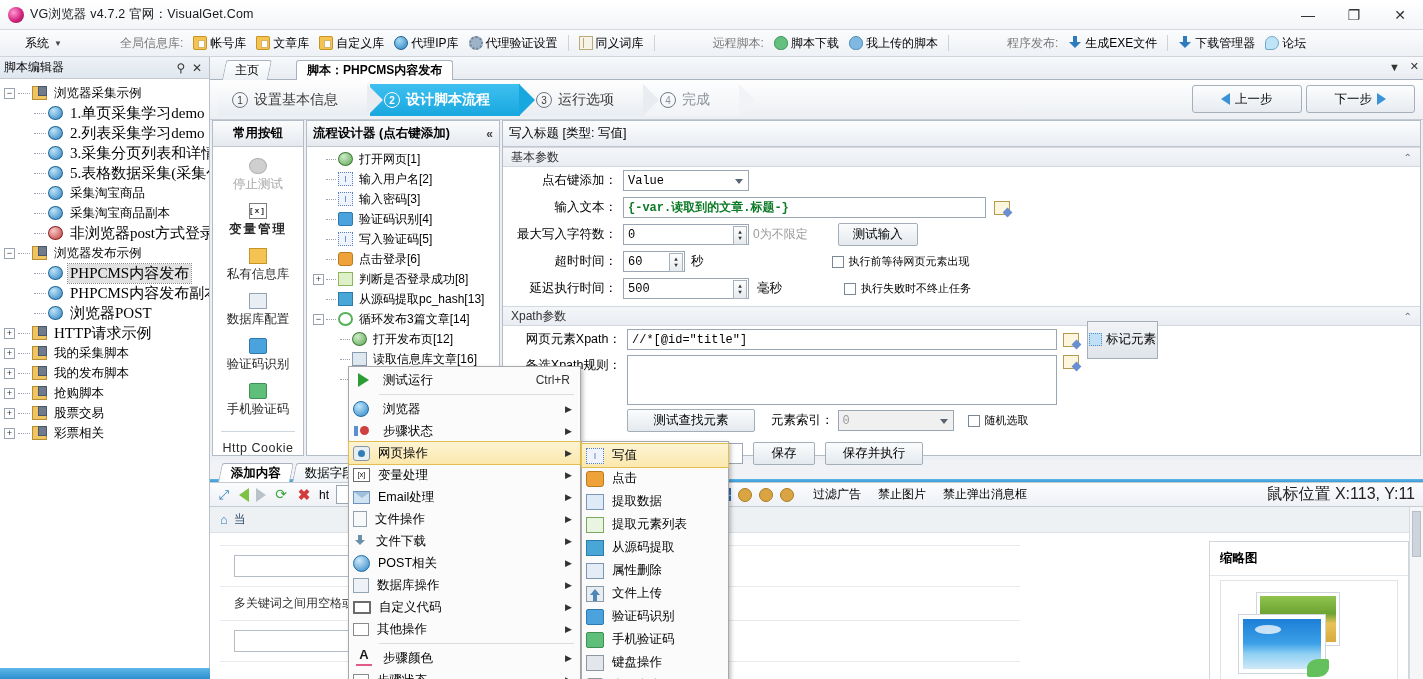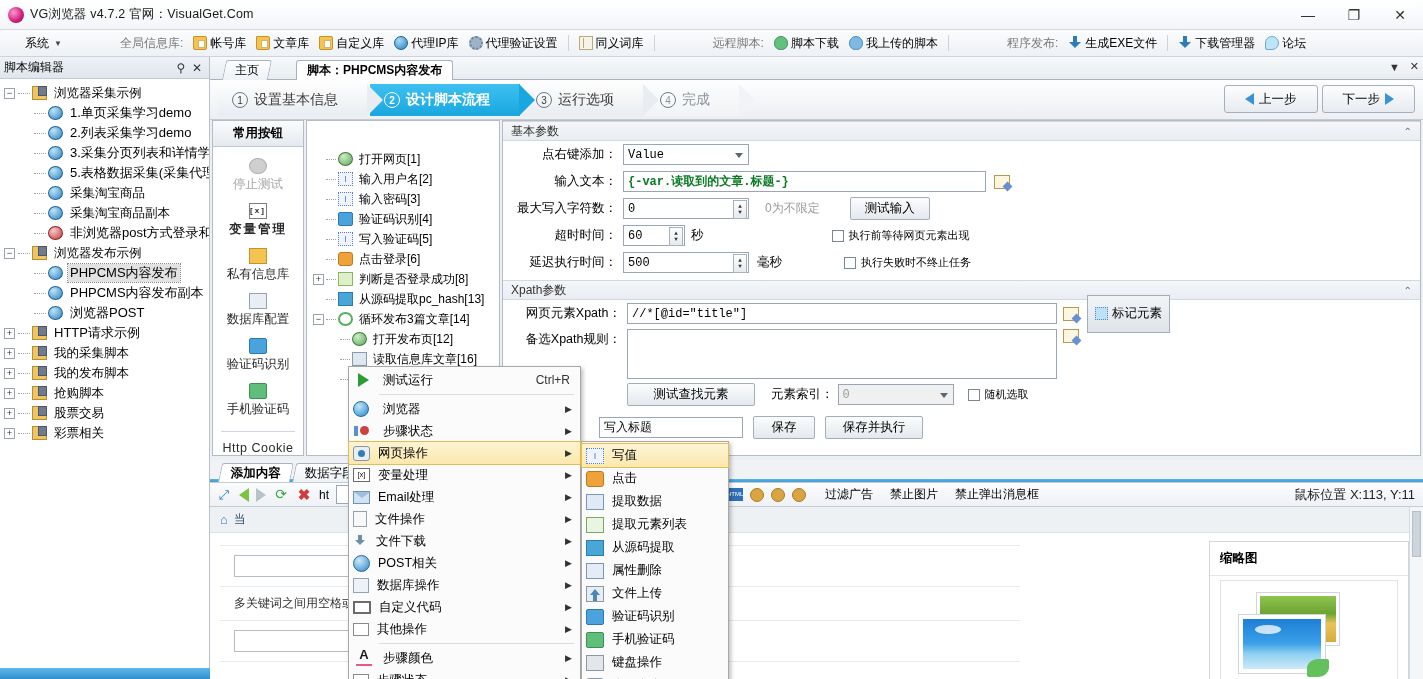--- a/index.html
+++ b/index.html
@@ -82,21 +82,21 @@
   .tnode .nodot { width:11px; margin-right:3px; flex:none; }
   .tnode .dots { width:12px; border-top:1px dotted #9aa4b0; height:1px; margin-right:2px; flex:none; }
   .tnode .ti { width:15px; height:14px; margin-right:5px; flex:none; position:relative; }
   .ti-script { background:#f0c463; border:1px solid #b58f2f; }
   .ti-script:after{content:"";position:absolute;right:-1px;top:-1px;width:7px;height:8px;background:#6d7b8c;border:1px solid #4b5765;}
   .ti-globe { border-radius:50%; background:radial-gradient(circle at 35% 30%, #bde6fa, #2f7fbe); border:1px solid #1f6699; }
   .ti-red { border-radius:50%; background:radial-gradient(circle at 35% 30%,#f7c9c9,#c03a3a); border:1px solid #8e2424; }
   .tnode.sel .lbl { background:#e2e2e2; outline:1px dotted #8a8a8a; }
   .tnode .lbl { padding:0 2px; }
   .tnode.indent1 { padding-left:20px; }
-  .mono { font-family:Liberation Sans, sans-serif; font-size:13px; }
+  .mono { font-family:Liberation Serif, serif; font-size:15px; }
 
   
   .main { position:absolute; left:210px; top:57px; right:0; bottom:0; background:#f0f2f5; }
 
   
   .tabstrip {
     position:relative; height:23px; background:linear-gradient(#f7f9fb,#e8ecf1);
     border-bottom:1px solid #a9b3bf;
   }
   .tab {
@@ -132,21 +132,21 @@
     border-top:16px solid transparent; border-bottom:16px solid transparent;
     border-left:16px solid #e9edf1; z-index:2;
   }
   .step.active { background:linear-gradient(#3fc0f0,#18a7df); color:#fff; font-weight:bold; }
   .step.active .num { border-color:#fff; }
   .step.active:after { border-left-color:#18a7df; }
   .step.dim { background:linear-gradient(#fbfcfd,#f1f3f6); color:#8d949d; }
   .step.dim:after { border-left-color:#f1f3f6; }
   .wiz-nav { position:absolute; right:8px; top:5px; display:flex; gap:4px; }
   .navbtn {
-    height:28px; min-width:76px; padding:0 20px; font-size:12.5px;
+    height:28px; min-width:76px; padding:0 28px; font-size:12.5px;
     background:linear-gradient(#fcfdfe,#e7ebf0); border:1px solid #a7b0ba; border-radius:3px;
     display:flex; align-items:center; justify-content:center; gap:5px; cursor:pointer;
   }
   .arrow-l, .arrow-r { width:0;height:0;flex:none; }
   .arrow-l { border-top:6px solid transparent;border-bottom:6px solid transparent;border-right:9px solid #3b93d6; }
   .arrow-r { border-top:6px solid transparent;border-bottom:6px solid transparent;border-left:9px solid #3b93d6; }
 
   
   .content { position:relative; height:340px; background:#eceff3; }
 
@@ -218,33 +218,33 @@
   .fld.sel-arrow:after {
     content:""; position:absolute; right:5px; top:8px;
     border-left:4px solid transparent; border-right:4px solid transparent; border-top:5px solid #5b6673;
   }
   .spin { position:relative; }
   .spin .sp {
     position:absolute; right:1px; top:1px; width:14px; height:19px;
     border:1px solid #a9b3bd; background:linear-gradient(#fdfdfd,#e6eaee);
     display:flex; flex-direction:column; align-items:center; justify-content:center; font-size:6px; line-height:6px; color:#333;
   }
-  .hint { color:#9b9b9b; font-size:12px; margin-left:16px; }
+  .hint { color:#9b9b9b; font-size:12px; margin-left:4px; }
   .btn {
     height:23px; padding:0 14px; font-size:12.5px;
     background:linear-gradient(#fbfcfd,#e4e9ee); border:1px solid #a4aeb9; border-radius:2px;
     display:inline-flex; align-items:center; justify-content:center; cursor:pointer;
   }
   .cbx { display:flex; align-items:center; gap:5px; font-size:11px; }
   .cbx .box { width:12px; height:12px; border:1px solid #7c8794; background:#fff; flex:none; }
   .greentxt { color:#0a7a24; font-weight:bold; font-family:"Liberation Mono", monospace; font-size:12px; }
   .mini-ico { width:16px; height:14px; background:#fdf6df; border:1px solid #b59a4e; flex:none; position:relative; }
   .mini-ico:after { content:""; position:absolute; right:-2px; bottom:-2px; width:7px; height:7px; background:#6a8fd0; transform:rotate(45deg); }
   .markbtn {
-    height:38px; padding:0 7px; display:inline-flex; align-items:center; gap:4px;
+    height:38px; padding:0 1px; display:inline-flex; align-items:center; gap:4px;
     background:linear-gradient(#f2f4f7,#dfe4ea); border:1px solid #a4aeb9; font-size:12.5px; cursor:pointer;
   }
   .markbtn .mi2 { width:13px;height:13px;background:#bfe0f5;border:1px dotted #4c8ac4;flex:none; }
   .disabled-fld { background:#f0f0f0; color:#9a9a9a; }
 
   
   .bottom { position:absolute; left:210px; right:0; top:519px; bottom:0; background:#fff; }
   .btabs {
     position:absolute; left:0; top:-59px; height:22px; display:flex; align-items:flex-end; padding-left:10px; gap:2px;
   }
@@ -262,21 +262,21 @@
     display:flex; align-items:center; padding-left:6px; gap:7px; font-size:12px; white-space:nowrap; overflow:hidden;
   }
   .tb-ico { width:16px; height:16px; flex:none; position:relative; }
   .tb-expand { background:transparent; color:#2f7fc0; font-size:13px; line-height:16px; text-align:center; }
   .tb-back { width:0;height:0;border-top:7px solid transparent;border-bottom:7px solid transparent;border-right:10px solid #7dc242; }
   .tb-fwd  { width:0;height:0;border-top:7px solid transparent;border-bottom:7px solid transparent;border-left:10px solid #b9c2c9; }
   .tb-refresh { color:#3aa63a; font-size:14px; line-height:15px; text-align:center; }
   .tb-stop { color:#d33a3a; font-size:15px; font-weight:bold; line-height:15px; text-align:center; }
   .urlbox { height:19px; border:1px solid #9aa6b3; background:#fff; flex:1; min-width:20px; }
   .tb-txt { cursor:default; }
-  .tb-right { margin-left:auto; margin-right:8px; color:#222; font-size:13px; }
+  .tb-right { margin-left:auto; margin-right:8px; color:#222; font-size:16px; }
   .cookie { width:14px;height:14px;border-radius:50%;background:#d9a441;border:1px solid #a97c22;flex:none; }
   .tb-html { width:16px;height:13px;background:#2f6fb5;color:#fff;font-size:6px;text-align:center;line-height:13px;flex:none; }
   .tb-cap { width:16px;height:13px;background:#3f4a55;border:1px solid #27303a;flex:none; }
 
   
   .webarea { position:absolute; left:0; top:-12px; right:0; bottom:0; background:#fff; overflow:hidden; }
   .wbar { height:26px; background:#eef1f4; border-bottom:1px solid #dde2e7; display:flex; align-items:center; padding-left:10px; gap:6px; font-size:12px; color:#33506e; }
   .home-ico { color:#2f7fc0; font-size:13px; }
   .wform { position:absolute; left:10px; top:38px; width:800px; }
   .wrow { display:flex; align-items:center; gap:10px; padding:8px 14px; border-bottom:1px solid #e6eaee; }
@@ -606,20 +606,24 @@
             <div class="qbtn"><span class="gi gi-folder"></span><span>私有信息库</span></div>
             <div class="qbtn"><span class="gi gi-db"></span><span>数据库配置</span></div>
             <div class="qbtn"><span class="gi gi-code"></span><span>验证码识别</span></div>
             <div class="qbtn"><span class="gi gi-phone"></span><span>手机验证码</span></div>
             <div class="qsep"></div>
             <div class="qbtn link">Http Cookie</div>
           </div>
       </div>
 
       <div class="pane paneB">
+        <div class="pane-head">
+          <span>流程设计器 (点右键添加)</span>
+          <span class="collapse">«</span>
+        </div>
         <div class="flow" id="flow">
             <div class="fnode">
               <span class="pad" style="width:6px"></span>
               <span class="noplus"></span>
               <span class="dash"></span>
               <span class="fi fi-page"></span>
               <span class="ftxt">打开网页[1]</span>
             </div>
             <div class="fnode">
               <span class="pad" style="width:6px"></span>
@@ -695,20 +699,21 @@
               <span class="pad" style="width:20px"></span>
               <span class="noplus"></span>
               <span class="dash"></span>
               <span class="fi fi-input">I</span>
               <span class="ftxt">写入标题[15]</span>
             </div>
           </div>
       </div>
 
       <div class="pane paneC">
+        <div class="pane-head">写入标题 [类型: 写值]</div>
 
         <div class="sect">
           <span>基本参数</span>
           <span class="chev">⌃</span>
         </div>
 
         <div class="frow">
           <div class="flabel">点右键添加：</div>
           <div class="fld sel-arrow" style="width:126px">Value</div>
         </div>

